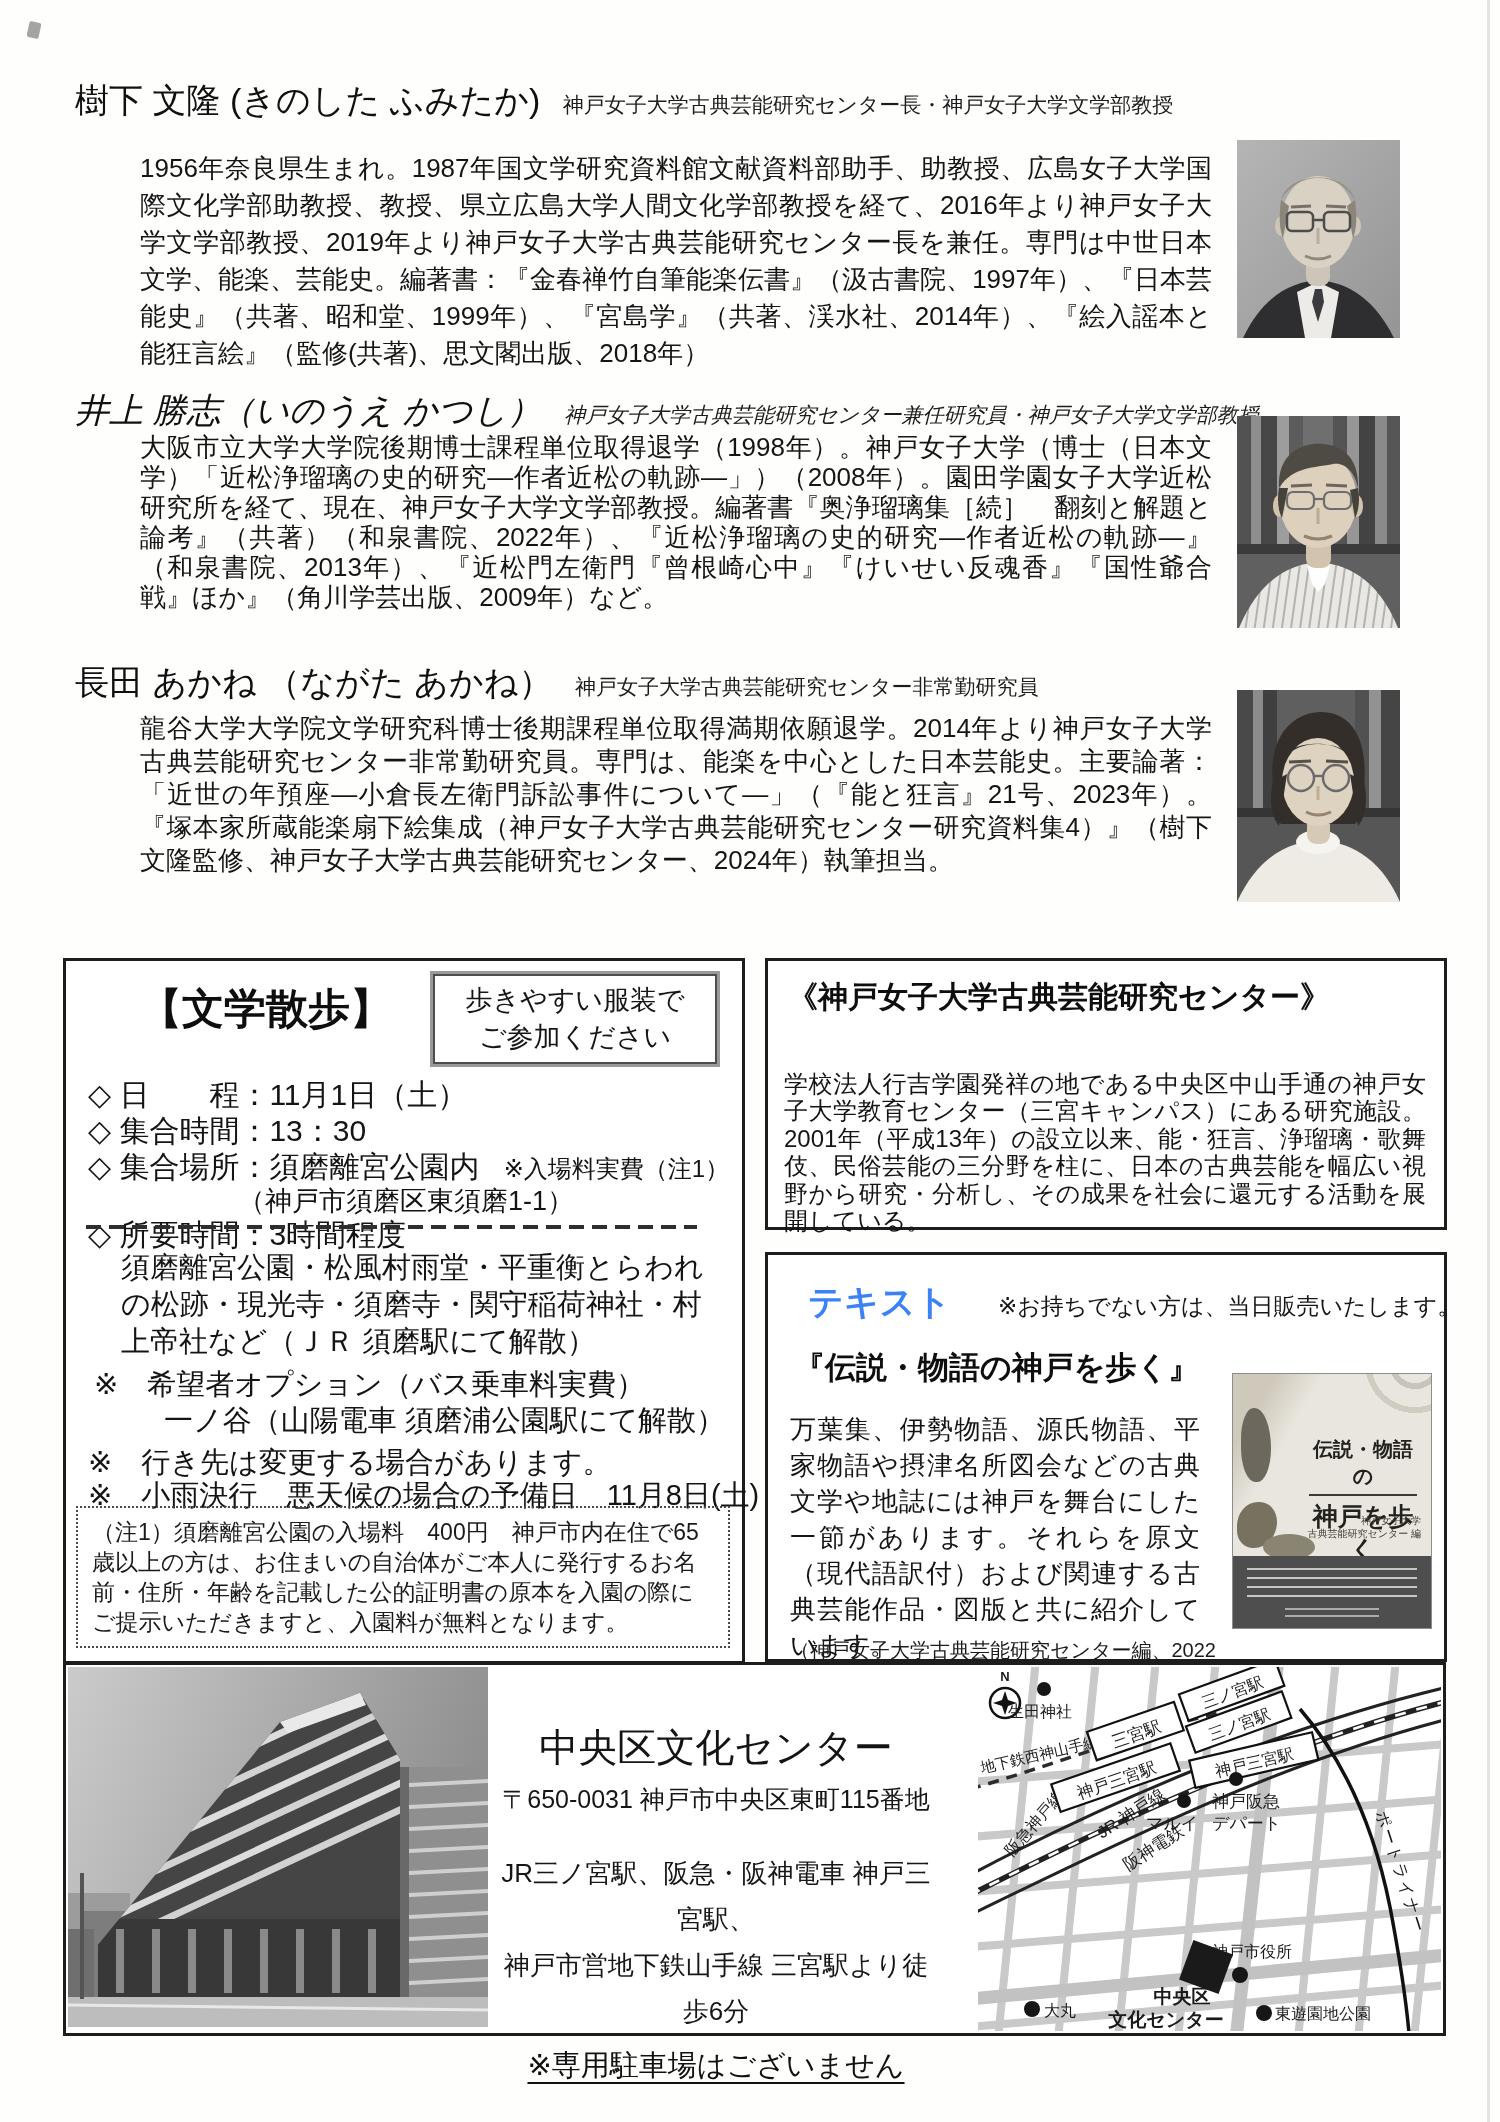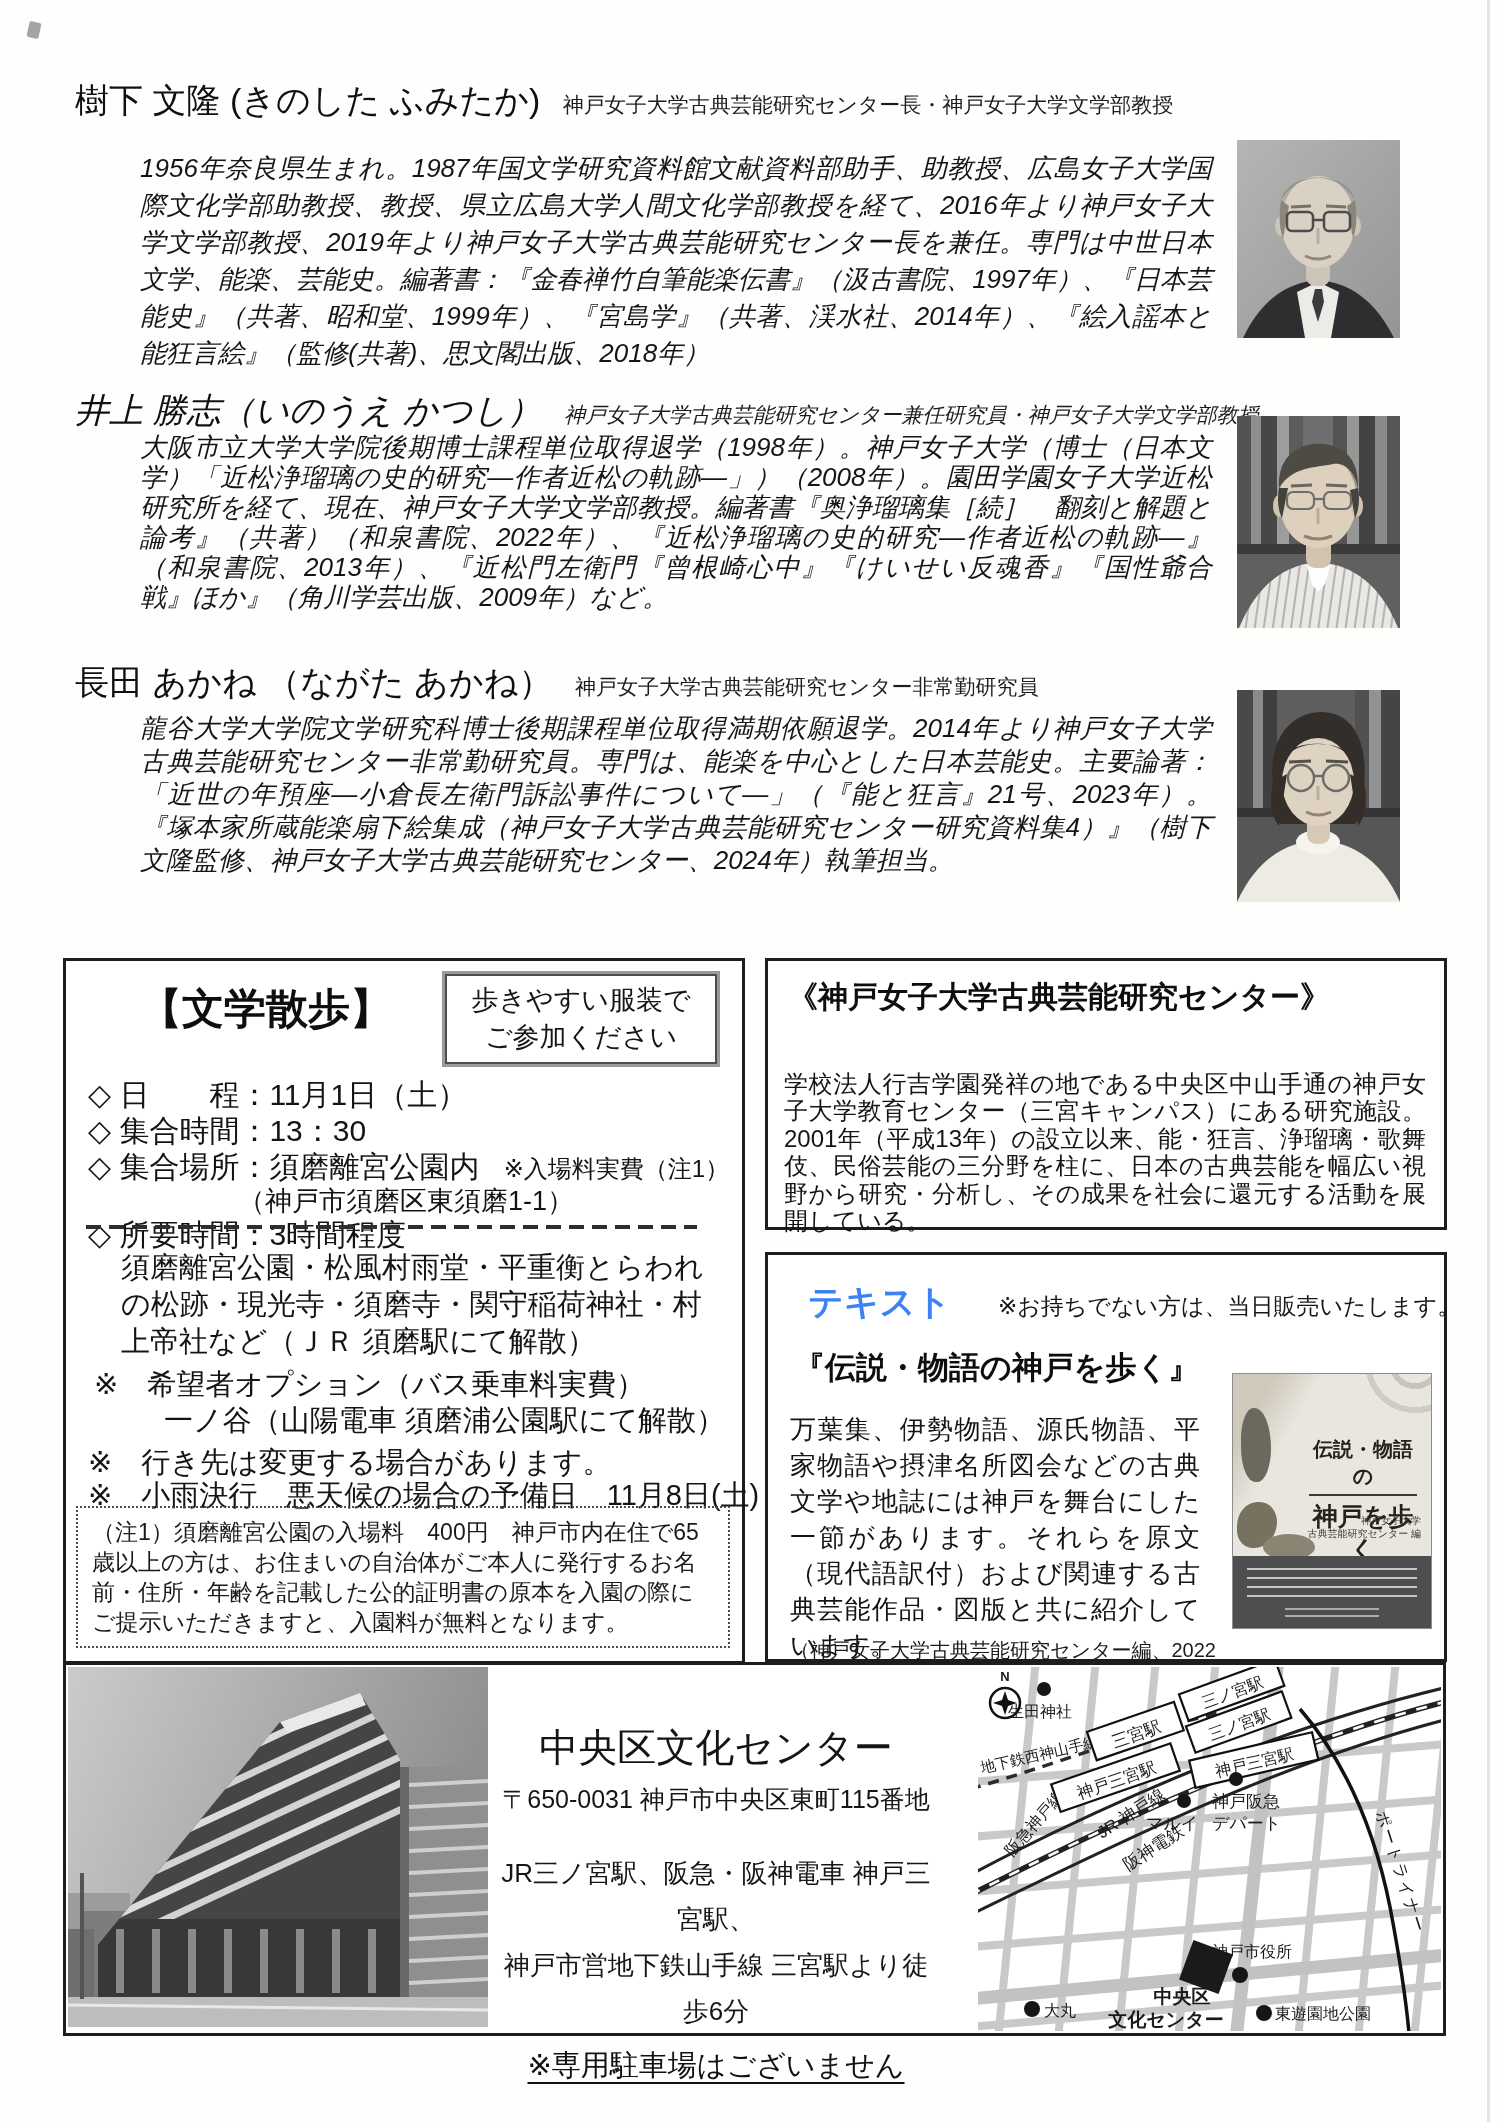--- a/index.html
+++ b/index.html
@@ -8,30 +8,30 @@
     font-family:"Liberation Sans","DejaVu Sans",sans-serif;color:#161616;
     overflow:hidden;
   }
   .scan-edge{position:absolute;right:10px;top:0;width:3px;height:100%;background:#d8d8d8;opacity:.7;}
   .scan-mark{position:absolute;left:28px;top:22px;width:12px;height:16px;background:#5a5a5a;opacity:.55;transform:rotate(12deg);border-radius:2px;}
 
   
   .person-header{position:absolute;left:75px;white-space:nowrap;}
   .p-name{font-size:34px;color:#101010;}
   .p-title{font-size:21px;color:#1c1c1c;margin-left:18px;}
-  .person-bio{position:absolute;left:140px;width:1072px;font-size:26px;color:#151515;text-align:justify;font-style:italic;}
+  .person-bio{position:absolute;left:140px;width:1072px;font-size:26px;color:#151515;text-align:justify;}
   .portrait{position:absolute;left:1237px;width:163px;}
   .portrait svg{display:block;width:100%;height:100%;}
 
   
   .box{position:absolute;border:3px solid #1d1d1d;background:#fff;}
   .walk-box{left:63px;top:958px;width:676px;height:700px;}
   .walk-title{position:absolute;left:26px;top:20px;font-size:42px;font-weight:bold;color:#0e0e0e;margin-left:48px;}
   .clothing-box{
-    position:absolute;right:22px;top:10px;width:272px;padding:8px 0;
+    position:absolute;right:22px;top:10px;width:272px;padding:8px 6px;
     border:3px solid #9a9a9a;box-shadow:inset 0 0 0 2px #4e4e4e;
     text-align:center;font-size:27px;line-height:37px;color:#161616;background:#fff;
   }
   .w-row{position:absolute;font-size:30px;white-space:nowrap;color:#141414;margin-top:28px;}
   .w-note{font-size:24px;margin-left:16px;}
   .w-addr{font-size:27px;}
   .w-divider{position:absolute;left:20px;right:45px;top:264px;height:4px;
     background:repeating-linear-gradient(90deg,#2e2e2e 0 15px,transparent 15px 23px);}
   .w-course{position:absolute;left:55px;top:288px;width:590px;font-size:29px;line-height:37px;color:#141414;}
   .w-opt,.w-note-line{position:absolute;font-size:29px;white-space:nowrap;color:#141414;}

